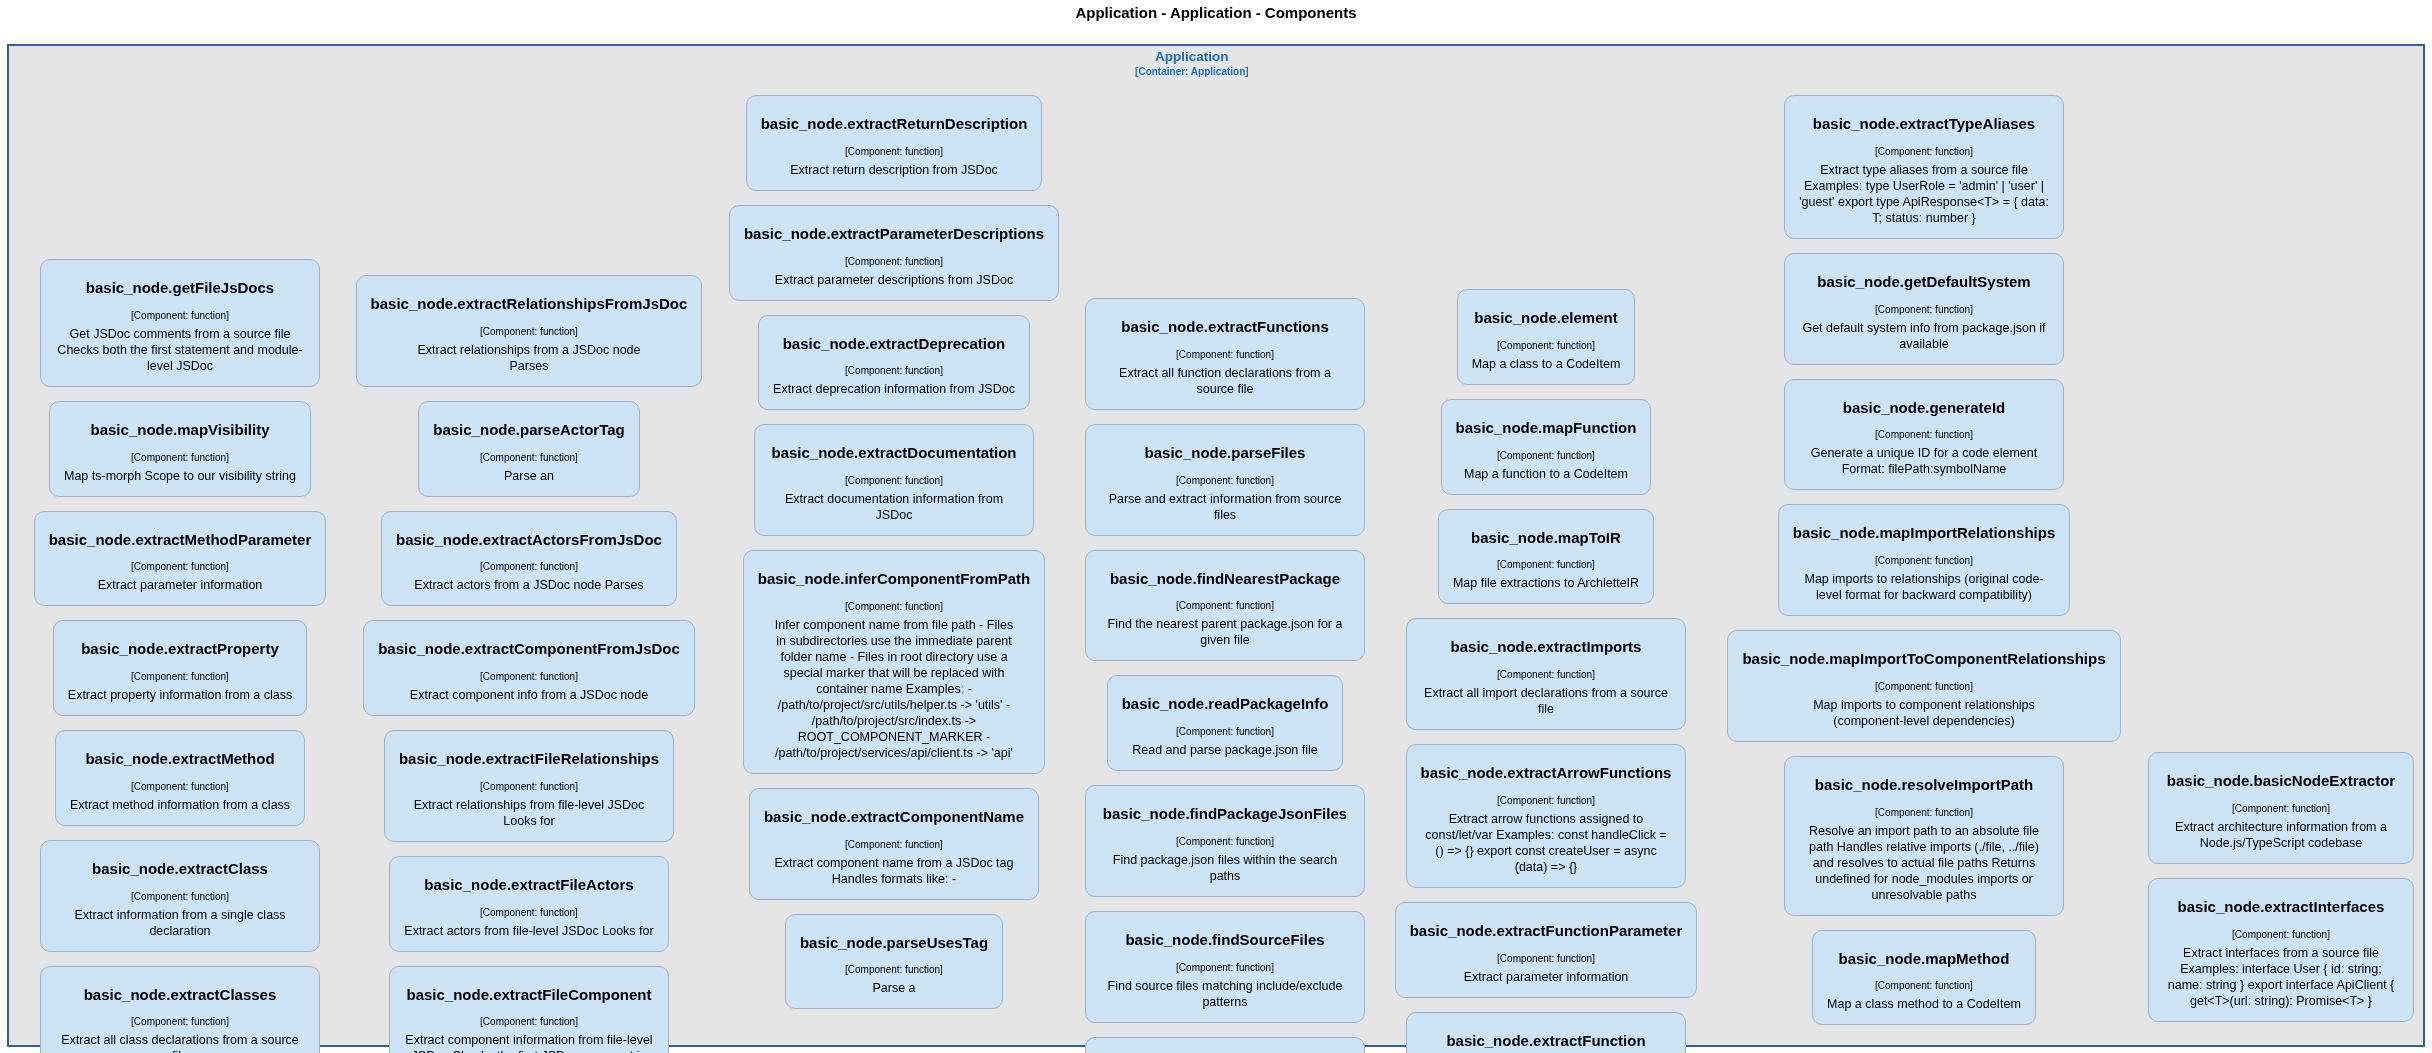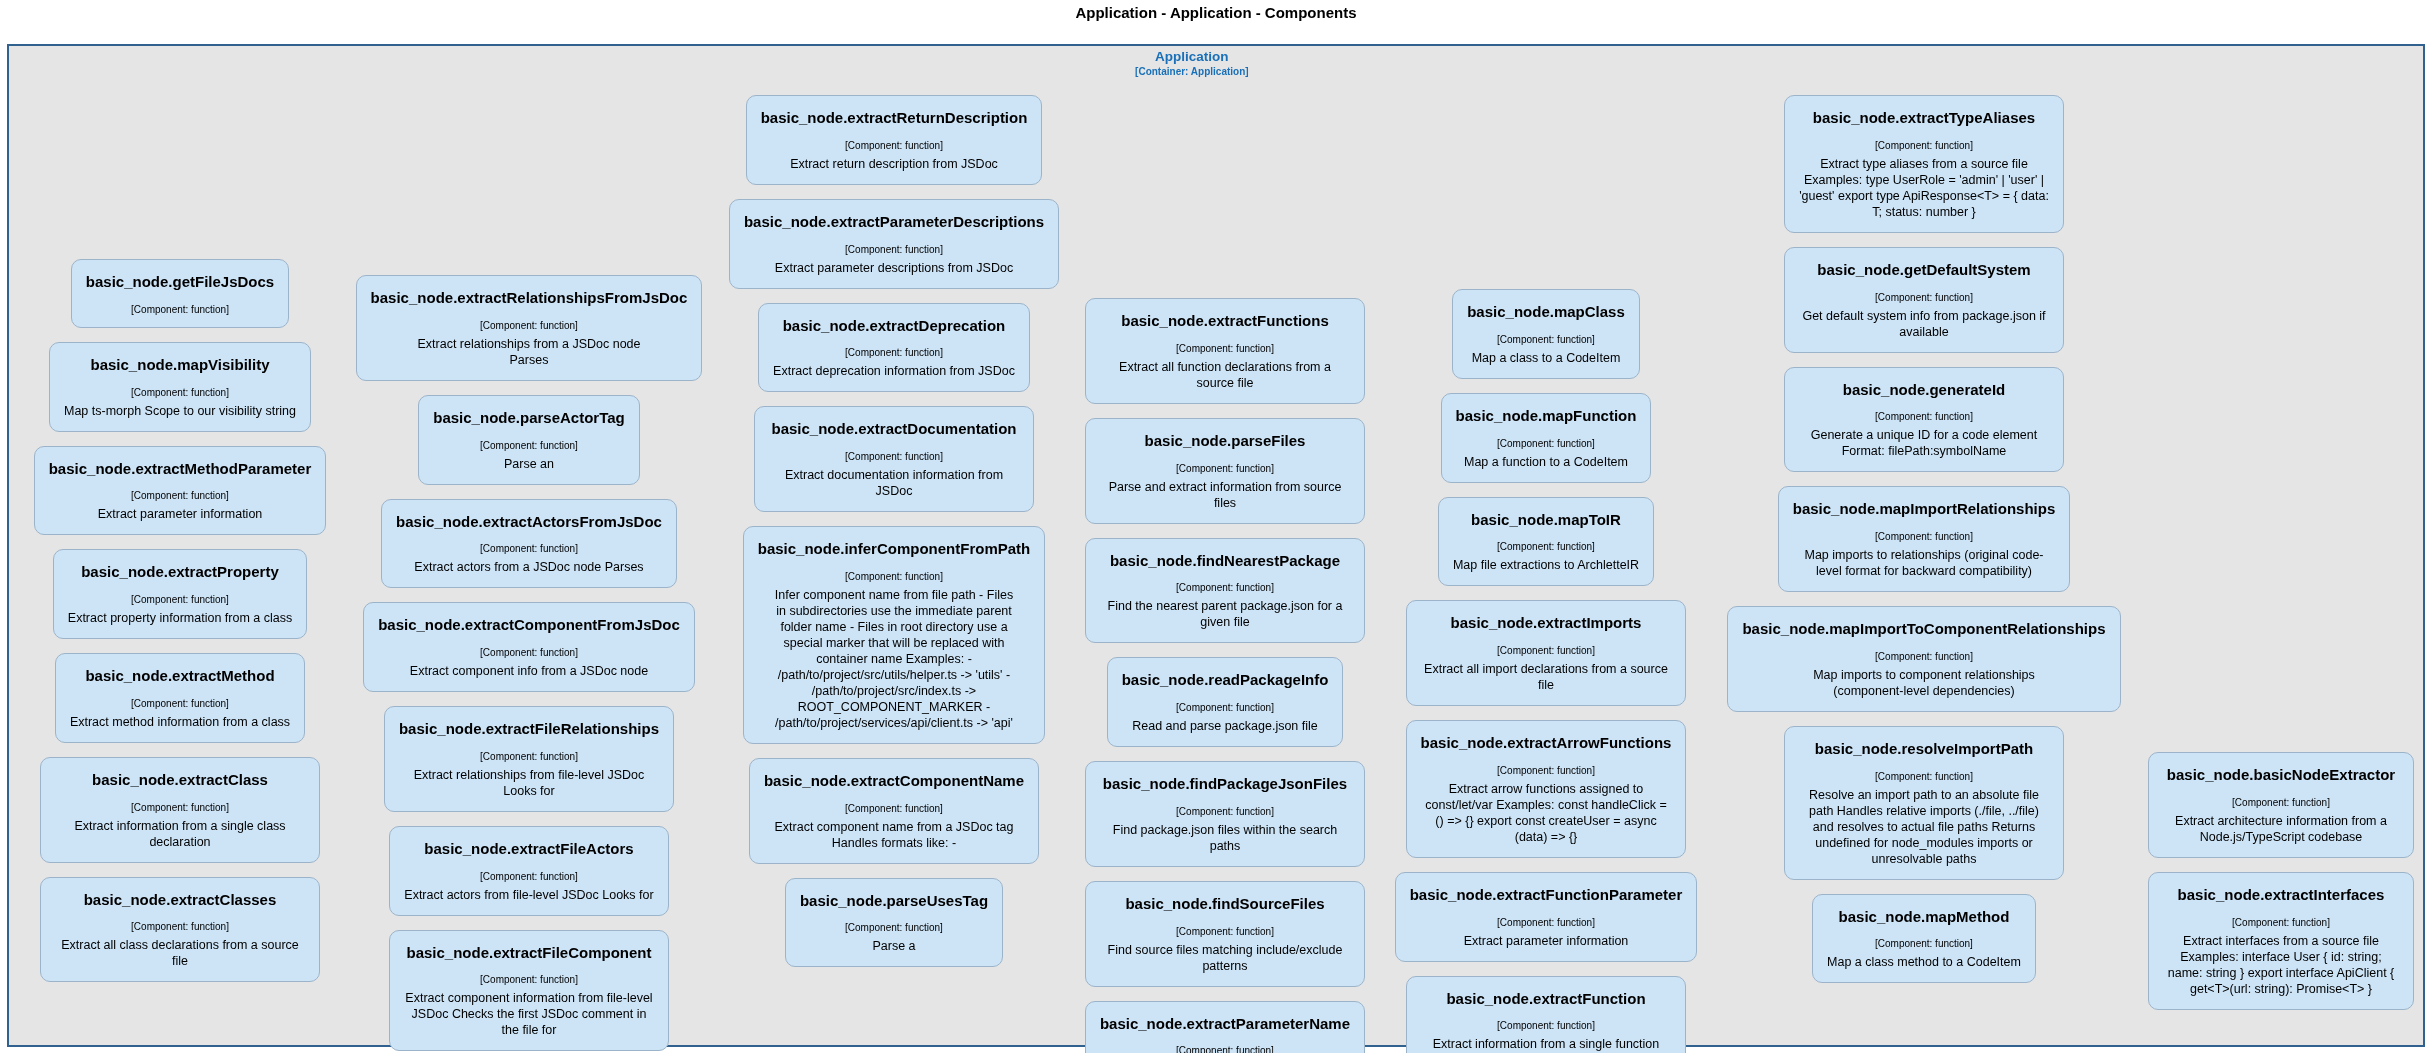--- a/index.html
+++ b/index.html
@@ -31,21 +31,21 @@
   .col-1{left:344px; top:229px;width:352px;}
   .col-2{left:720px; top:49px; width:330px;}
   .col-3{left:1066px;top:252px;width:300px;}
   .col-4{left:1387px;top:243px;width:300px;}
   .col-5{left:1710px;top:49px; width:410px;}
   .col-6{left:2139px;top:706px;width:266px;align-items:center;}
   .box{
     background:var(--box-fill);
     border:1.5px solid var(--box-border);
     border-radius:10px;
-    padding:13px 14px 12px;
+    padding:19px 14px 12px;
     text-align:center;
   }
   .box-title{font-size:15px;font-weight:bold;white-space:nowrap;line-height:1.25;}
   .box-meta{font-size:10px;margin-top:12px;}
   .box-desc{font-size:12.5px;line-height:1.28;margin:5px auto 0;max-width:250px;}
   .box-desc:empty{display:none;}
 </style>
 </head>
 <body>
 
@@ -53,20 +53,21 @@
 
 <div class="container-box">
   <div class="container-label">
     <div class="container-name">Application</div>
     <div class="container-type">[Container: Application]</div>
   </div>
   <div class="column col-0">
   <div class="box">
     <div class="box-title">basic_node.getFileJsDocs</div>
     <div class="box-meta">[Component: function]</div>
+    <div class="box-desc">Get JSDoc comments from a source file Checks both the first statement and module-level JSDoc</div>
   </div>
 
   <div class="box">
     <div class="box-title">basic_node.mapVisibility</div>
     <div class="box-meta">[Component: function]</div>
     <div class="box-desc">Map ts-morph Scope to our visibility string</div>
   </div>
 
   <div class="box">
     <div class="box-title">basic_node.extractMethodParameter</div>
@@ -222,21 +223,21 @@
   </div>
 
   <div class="box">
     <div class="box-title">basic_node.extractParameterName</div>
     <div class="box-meta">[Component: function]</div>
     <div class="box-desc">Extract parameter name from</div>
   </div>
 </div>
   <div class="column col-4">
   <div class="box">
-    <div class="box-title">basic_node.mapClass</div>
+    <div class="box-title">basic_node.element</div>
     <div class="box-meta">[Component: function]</div>
     <div class="box-desc">Map a class to a CodeItem</div>
   </div>
 
   <div class="box">
     <div class="box-title">basic_node.mapFunction</div>
     <div class="box-meta">[Component: function]</div>
     <div class="box-desc">Map a function to a CodeItem</div>
   </div>
 

